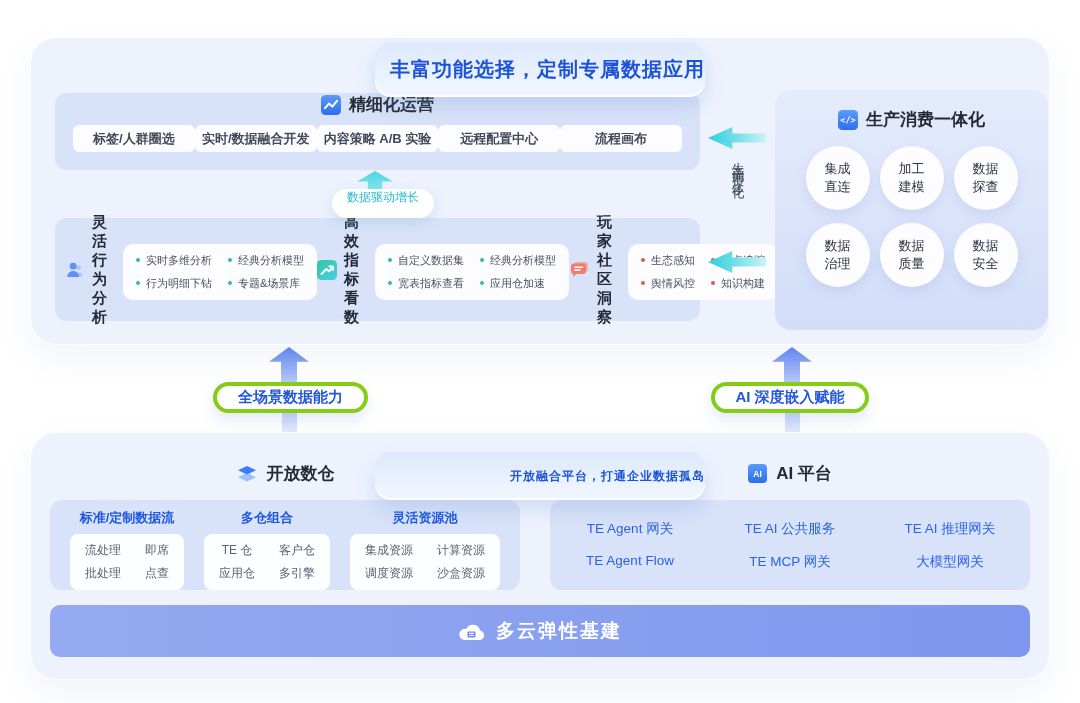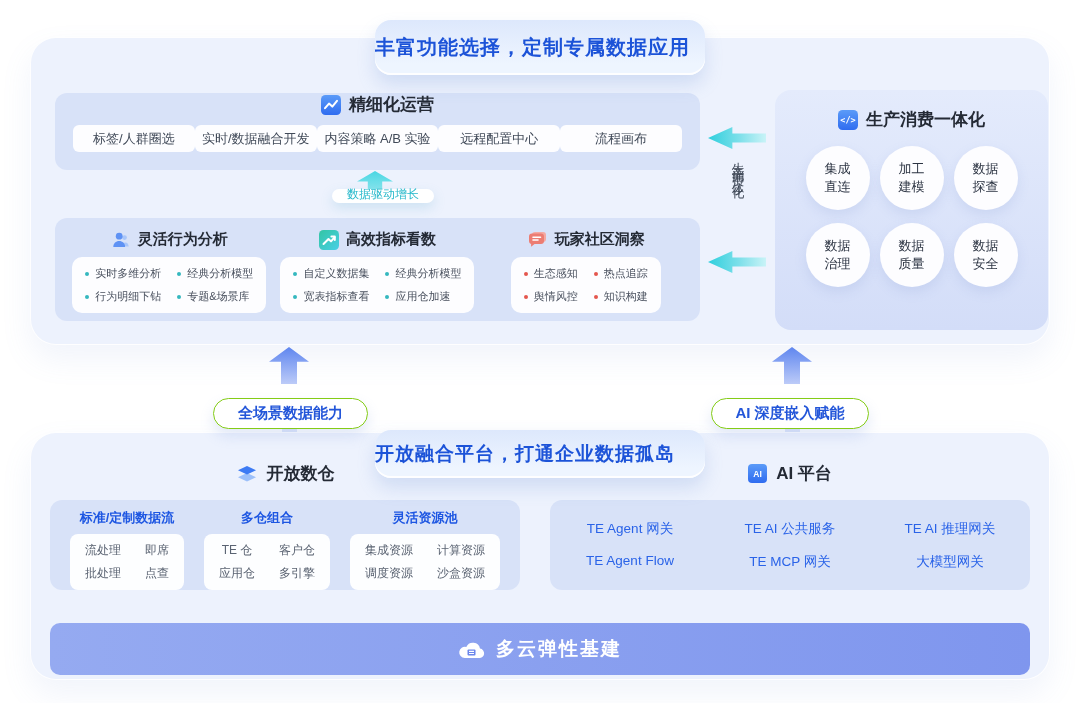--- a/index.html
+++ b/index.html
@@ -7,47 +7,47 @@
   .stage { position:relative; width:1080px; height:703px; background:#fff; overflow:hidden; }
 
   .container { position:absolute; background:var(--container-bg,#edf2fd); border-radius:26px;
                border:1px solid rgba(255,255,255,.9); box-shadow:0 14px 30px rgba(120,150,220,.10); }
   .top-container { left:30px; top:37px; width:1020px; height:308px; }
   .bottom-container { left:30px; top:432px; width:1020px; height:248px; }
 
   .banner { position:absolute; width:330px; border-radius:16px; z-index:6;
             background:linear-gradient(180deg,#dde8fc 0%,#eef5ff 80%);
             box-shadow:0 10px 18px rgba(110,145,215,.22), inset 0 -2px 0 rgba(255,255,255,.9);
-            display:flex; align-items:center; justify-content:flex-start;
-            font-weight:bold; color:var(--accent-blue,#1c53d8); letter-spacing:1px; }
+            display:flex; align-items:center; justify-content:flex-end;
+            font-weight:bold; color:var(--accent-blue,#1c53d8); letter-spacing:1px;margin-top:22px; }
   .banner.top { left:375px; top:20px; height:55px; font-size:20px; }
-  .banner.bottom { left:375px; top:430px; height:48px; font-size:19px; }
+  .banner.bottom { left:375px; top:430px; height:48px; font-size:12px; }
 
   .panel { position:absolute; background:var(--panel-bg,#d8e2f8); border-radius:12px; }
 
   
   .ops-panel { left:55px; top:93px; width:645px; height:77px; }
   .sec-header { display:flex; align-items:center; justify-content:center; gap:8px;
                 font-size:17px; font-weight:bold; color:#242a35; }
   .ops-panel .sec-header { }
-  .ops-buttons { display:flex; padding:9px 18px 0; }
+  .ops-buttons { display:flex; padding:9px 18px 0;font-weight:bold; }
   .chip { flex:1; height:27px; background:#fdfdff; border-radius:6px; display:flex;
           align-items:center; justify-content:center; font-size:13px; color:#414a59; white-space:nowrap; }
 
   
   .growth-arrow { position:absolute; left:357px; top:171px; width:36px; height:25px;
                   background:linear-gradient(180deg,#49d6e2,#9aeaf1);
                   clip-path:polygon(50% 0,100% 42%,70% 42%,70% 100%,30% 100%,30% 42%,0 42%); }
-  .growth-pill { position:absolute; left:332px; top:189px; height:14px; padding:0 15px; z-index:3;
-                 background:#fff; border-radius:999px; display:flex; align-items:flex-end;
+  .growth-pill { position:absolute; left:332px; top:189px; height:29px; padding:0 15px; z-index:3;
+                 background:#fff; border-radius:999px; display:flex; align-items:flex-start;
                  font-size:12px; color:var(--cyan,#27b9cb); box-shadow:0 5px 12px rgba(110,180,210,.25); }
 
   
   .analysis-panel { left:55px; top:218px; width:645px; height:103px; display:flex; padding:8px 10px; }
-  .acol { flex:1; display:flex; flex-direction:column; align-items:center; }
+  .acol { flex:1; display:flex; flex-direction:row; align-items:center;gap:16px; }
   .acol-header { display:flex; align-items:center; gap:7px; font-size:15px; font-weight:bold;
                  color:#242a35; height:27px; }
   .acard { margin-top:4px; background:#fdfdff; border-radius:10px; padding:9px 13px;
            display:grid; grid-template-columns:auto auto; gap:8px 16px; font-size:11px; color:#49505e; }
   .aitem { display:flex; align-items:center; gap:6px; white-space:nowrap; }
   .dot { width:4px; height:4px; border-radius:50%; background:var(--teal,#35b8bf); flex:none; }
   .community .dot { background:var(--red,#e4574e); }
 
   
   .vlabel { position:absolute; left:729px; top:152px; writing-mode:vertical-rl; font-size:12.5px;
@@ -71,24 +71,24 @@
   
   .up-arrow { position:absolute; width:40px; height:37px;
               background:linear-gradient(180deg,#5f86ef 0%,#bccbf8 100%);
               clip-path:polygon(50% 0,100% 40%,70% 40%,70% 100%,30% 100%,30% 40%,0 40%); }
   .up-arrow.l { left:269px; top:347px; }
   .up-arrow.r { left:772px; top:347px; }
   .down-shaft { position:absolute; width:15px; height:22px;
                 background:linear-gradient(180deg,#c3d1f9,#e4ebfc); }
   .down-shaft.l { left:282px; top:411px; }
   .down-shaft.r { left:785px; top:411px; }
-  .flow-pill { position:absolute; height:31px; background:#fff; border:1px solid #84cc16;
+  .flow-pill { position:absolute; height:31px; background:#fff; border:4px solid #84cc16;
                border-radius:999px; display:flex; align-items:center; justify-content:center;
                font-size:15px; font-weight:bold; color:#2356d9; z-index:4;
-               box-shadow:0 7px 14px rgba(120,150,220,.20);margin-top:16px; }
+               box-shadow:0 7px 14px rgba(120,150,220,.20); }
   .flow-pill.l { left:213px; top:382px; width:155px; }
   .flow-pill.r { left:711px; top:382px; width:158px; }
 
   
   .layer-header { position:absolute; top:462px; display:flex; align-items:center; justify-content:center;
                   gap:9px; font-size:17px; font-weight:bold; color:#242a35; z-index:3; }
   .layer-header.wh { left:50px; width:470px; }
   .layer-header.ai { left:550px; width:480px; }
 
   .wh-panel { left:50px; top:500px; width:470px; height:90px; display:flex;
@@ -101,21 +101,21 @@
   .wcard span { text-align:center; white-space:nowrap; }
 
   .ai-panel { left:550px; top:500px; width:480px; height:90px; display:grid;
               grid-template-columns:repeat(3,1fr); align-content:center; row-gap:15px;
               justify-items:center; font-size:13.5px; color:var(--ai-text,#2a63e8); }
   .ai-item { white-space:nowrap; }
 
   .infra-bar { position:absolute; left:50px; top:605px; width:980px; height:52px; border-radius:10px;
                background:linear-gradient(90deg,var(--infra-start,#95aaf1),var(--infra-end,#7f96ee));
                display:flex; align-items:center; justify-content:center; gap:11px;
-               color:#fff; font-size:19px; font-weight:bold; letter-spacing:2px;margin-top:18px; }
+               color:#fff; font-size:19px; font-weight:bold; letter-spacing:2px; }
 
   .icon { display:inline-flex; flex:none; }
 </style>
 </head>
 <body>
 
 <div class="stage">
 
   <svg width="0" height="0" style="position:absolute">
     <defs>

